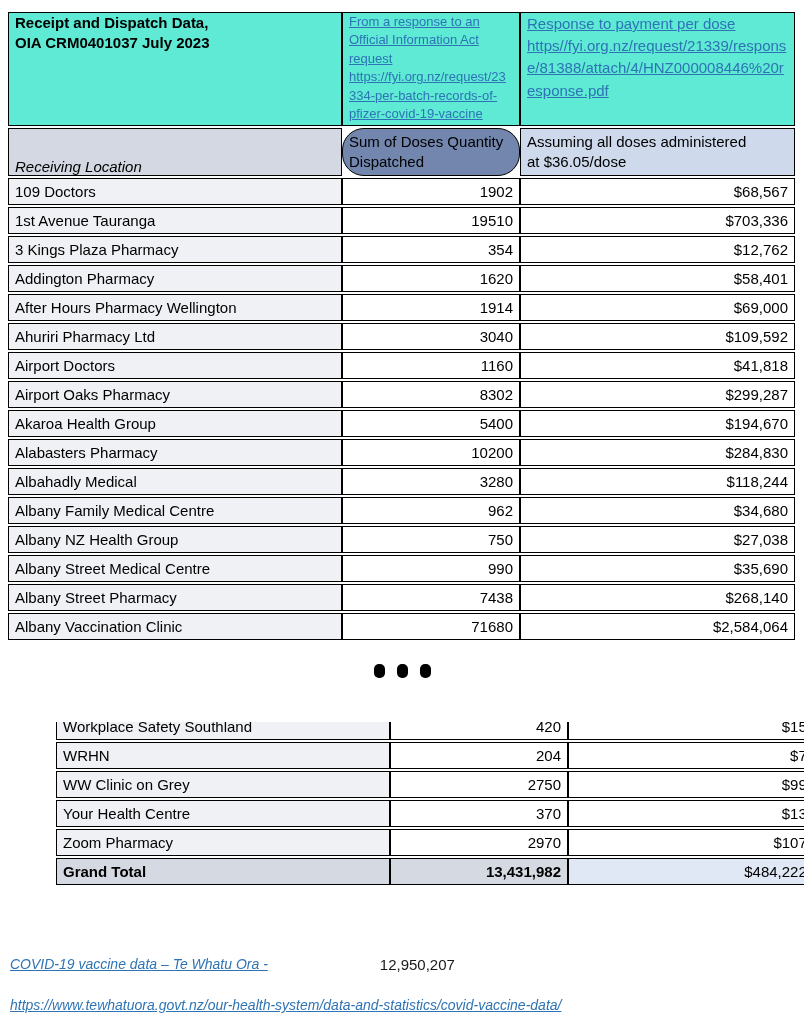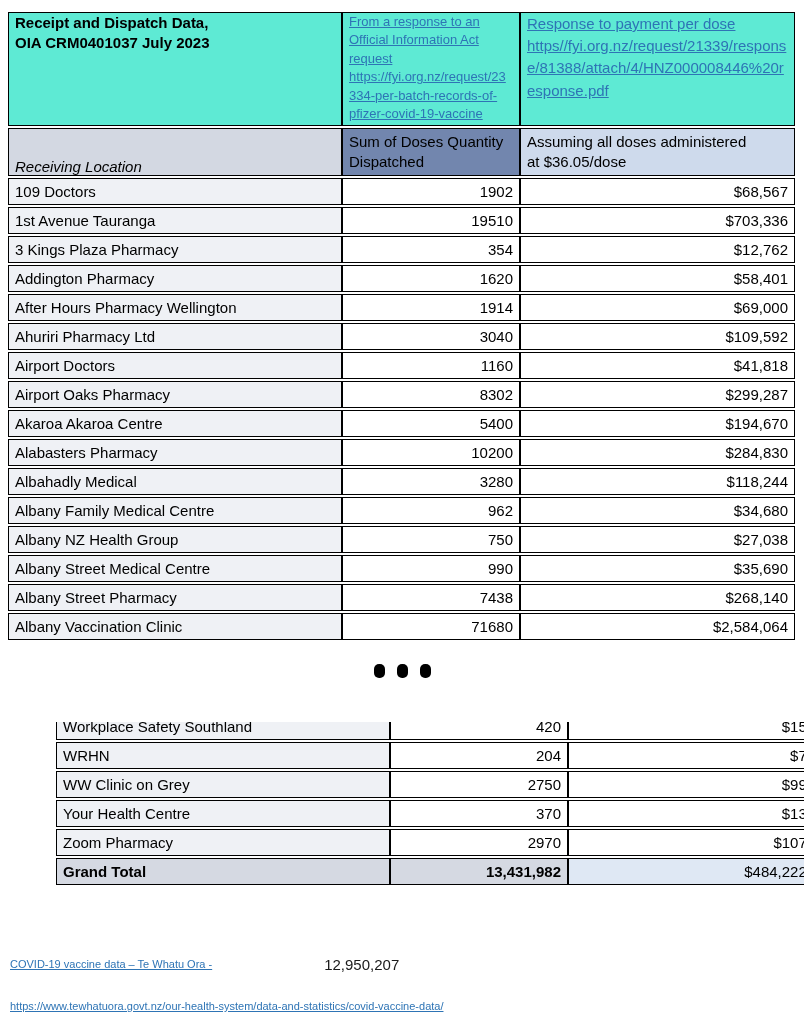--- a/index.html
+++ b/index.html
@@ -21,21 +21,21 @@
   td.link-cell { padding:1px 4px; }
   td.link-cell a {
     color:var(--link,#2E74B5); text-decoration:underline; cursor:pointer;
     word-break:break-word; overflow-wrap:anywhere; display:block;
   }
   td.link-cell.small a { font-size:13px; line-height:1.42; }
   td.link-cell.large a { font-size:15px; line-height:1.48; }
 
   tr.hdr2 td { height:46px; }
   td.loc-hdr { background:var(--loc-hdr-bg,#D3D8E2); font-style:italic; vertical-align:bottom; padding-bottom:3px; }
-  td.dose-hdr { background:var(--dose-hdr-bg,#7286AE); vertical-align:middle; line-height:1.35; }
+  td.dose-hdr { background:var(--dose-hdr-bg,#7286AE); vertical-align:middle; line-height:1.35;border-radius:22px; }
   td.cost-hdr { background:var(--cost-hdr-bg,#CEDAEC); vertical-align:middle; line-height:1.35; }
   td.cost-hdr span { display:block; max-width:232px; }
 
   
   tr.row td { height:25px; line-height:25px; white-space:nowrap; }
   tr.row td.loc   { background:var(--loc-bg,#EFF1F5); text-align:left;margin-left:48px; }
   tr.row td.num   { text-align:right; background:#fff; }
   tr.row td.money { text-align:right; background:#fff; }
   tr.row.total td.loc   { background:var(--total-bg,#D5D9E2); font-weight:bold; }
   tr.row.total td.num   { background:var(--total-bg,#D5D9E2); font-weight:bold; }
@@ -47,21 +47,21 @@
     display:inline-block; width:11px; height:14px; border-radius:5px;
     background:#000; margin:0 6px; vertical-align:middle;
   }
 
   
   .clip { position:absolute; left:8px; top:722px; width:790px; height:207px; overflow:hidden;padding-left:48px; }
   .tbl-bottom { margin-top:-11px; }
 
   
   .footer { position:absolute; left:10px; top:950px; width:790px; }
-  .footer a { color:var(--link,#2E74B5); text-decoration:underline; cursor:pointer; font-size:11px; }
+  .footer a { color:var(--link,#2E74B5); text-decoration:underline; cursor:pointer; font-size:14px;font-style:italic; }
   .footer .line1 { display:flex; align-items:center; height:28px; }
   .footer .note { font-size:15px; color:#1a1a1a; margin-left:112px; }
   .footer .line2 { margin-top:18px; height:28px; }
 </style>
 </head>
 <body>
 
 <div class="page">
 
   <table class="tbl tbl-top">
@@ -125,21 +125,21 @@
           <td class="loc">Airport Doctors</td>
           <td class="num">1160</td>
           <td class="money">$41,818</td>
         </tr>
         <tr class="row">
           <td class="loc">Airport Oaks Pharmacy</td>
           <td class="num">8302</td>
           <td class="money">$299,287</td>
         </tr>
         <tr class="row">
-          <td class="loc">Akaroa Akaroa Centre</td>
+          <td class="loc">Akaroa Health Group</td>
           <td class="num">5400</td>
           <td class="money">$194,670</td>
         </tr>
         <tr class="row">
           <td class="loc">Alabasters Pharmacy</td>
           <td class="num">10200</td>
           <td class="money">$284,830</td>
         </tr>
         <tr class="row">
           <td class="loc">Albahadly Medical</td>

